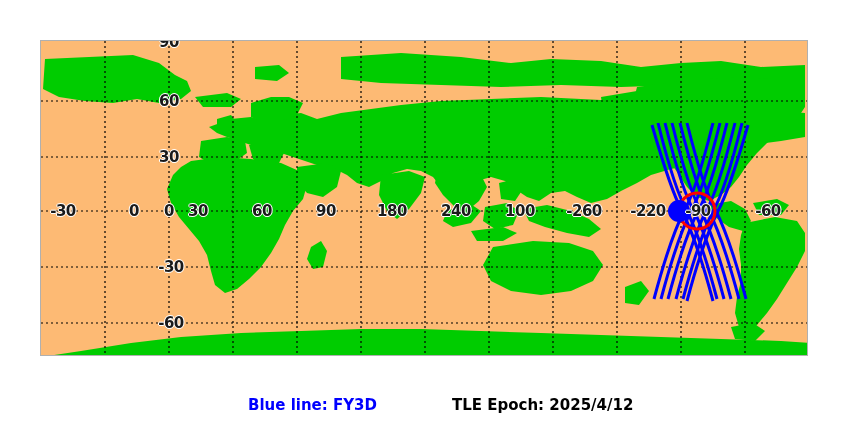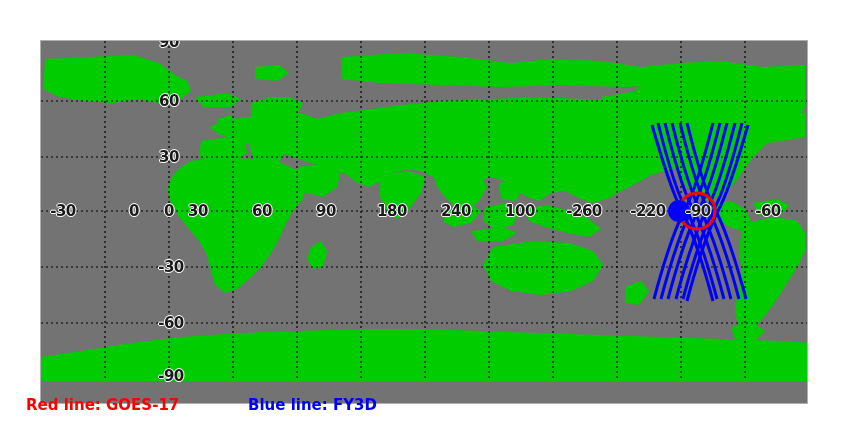--- a/index.html
+++ b/index.html
@@ -14,24 +14,24 @@
     overflow: hidden;
     font-family: "DejaVu Sans", sans-serif;
   }
 
   
   #map-frame {
     position: absolute;
     left: 40px;
     top: 40px;
     width: 768px;
-    height: 364px;
+    height: 316px;
     border: 1px solid #b0b0b0;
     box-sizing: border-box;
-    background: #737373;
+    background: #fdba74;
     overflow: hidden;
   }
 
   #map-svg {
     position: absolute;
     left: 0;
     top: 0;
     width: 768px;
     height: 340px;
     display: block;
@@ -186,15 +186,15 @@
   <span class="tick-label lon-label" style="left:351px; top:170px;">180</span>
   <span class="tick-label lon-label" style="left:415px; top:170px;">240</span>
   <span class="tick-label lon-label" style="left:479px; top:170px;">100</span>
   <span class="tick-label lon-label" style="left:543px; top:170px;">-260</span>
   <span class="tick-label lon-label" style="left:607px; top:170px;">-220</span>
   <span class="tick-label lon-label" style="left:657px; top:170px;">-90</span>
   <span class="tick-label lon-label" style="left:727px; top:170px;">-60</span>
 </div>
 
 <div id="legend">
-  <span class="legend-item" id="legend-red" style="color:#FF0000;">Red line: GOES-17</span>
   <span class="legend-item" id="legend-blue" style="color:#0000FF;text-align:right;">Blue line: FY3D</span>
+  <span class="legend-item" id="legend-tle" style="color:#000000;">TLE Epoch: 2025/4/12</span>
 </div>
 
 </body></html>

